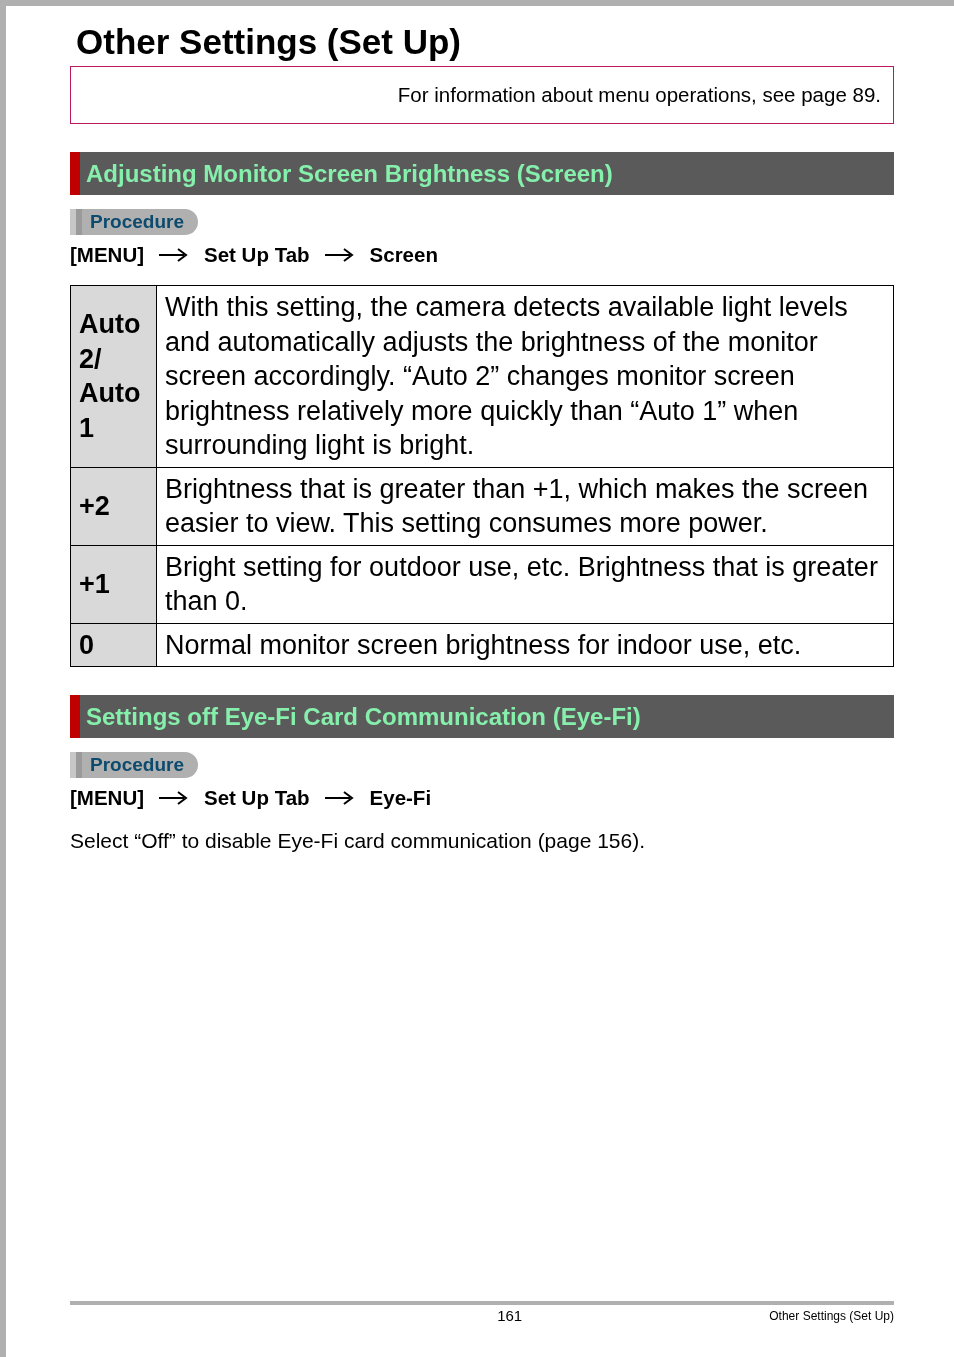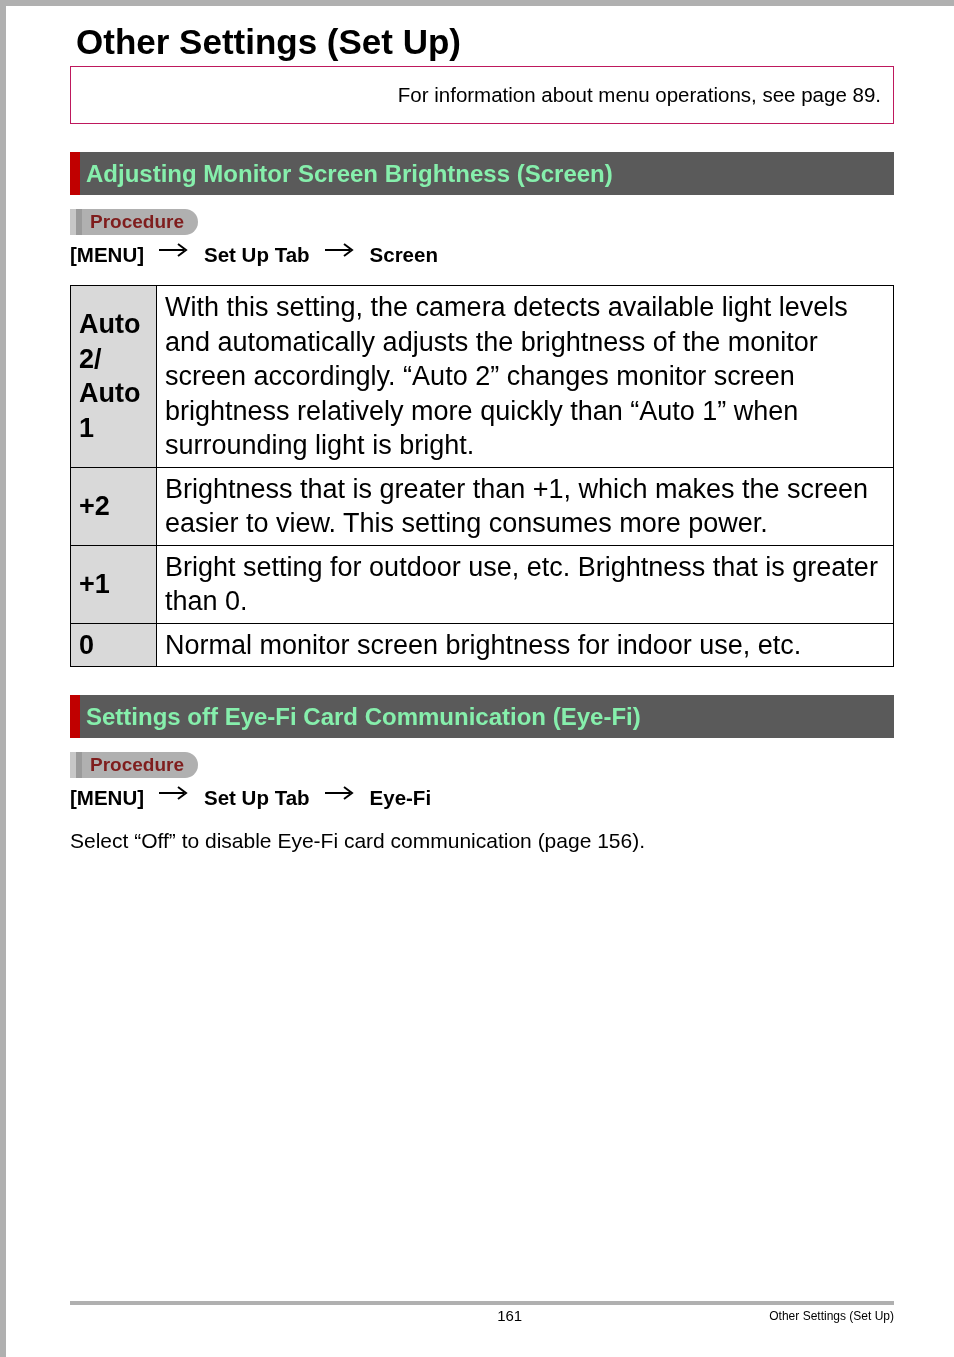--- a/index.html
+++ b/index.html
@@ -66,35 +66,35 @@
     margin-right: 0;
   }
   .procedure-bar2 {
     width: 6px;
     height: 26px;
     background: #9a9a9a;
     margin-right: 0;
   }
   .procedure-label {
     background: #b0b0b0;
-    color: #7f1d1d;
+    color: #0c4a6e;
     font-weight: bold;
     font-size: 19px;
     padding: 2px 14px 2px 8px;
     border-top-right-radius: 14px;
     border-bottom-right-radius: 14px;
     height: 26px;
     line-height: 22px;
   }
   .menu-path {
     font-size: 20.5px;
     font-weight: bold;
     margin-bottom: 18px;
     display: flex;
-    align-items: flex-start;
+    align-items: center;
     flex-wrap: wrap;
     gap: 8px;
   }
   .menu-path span {
     display: inline-flex;
     align-items: center;
   }
   .arrow-svg {
     width: 32px;
     height: 14px;

